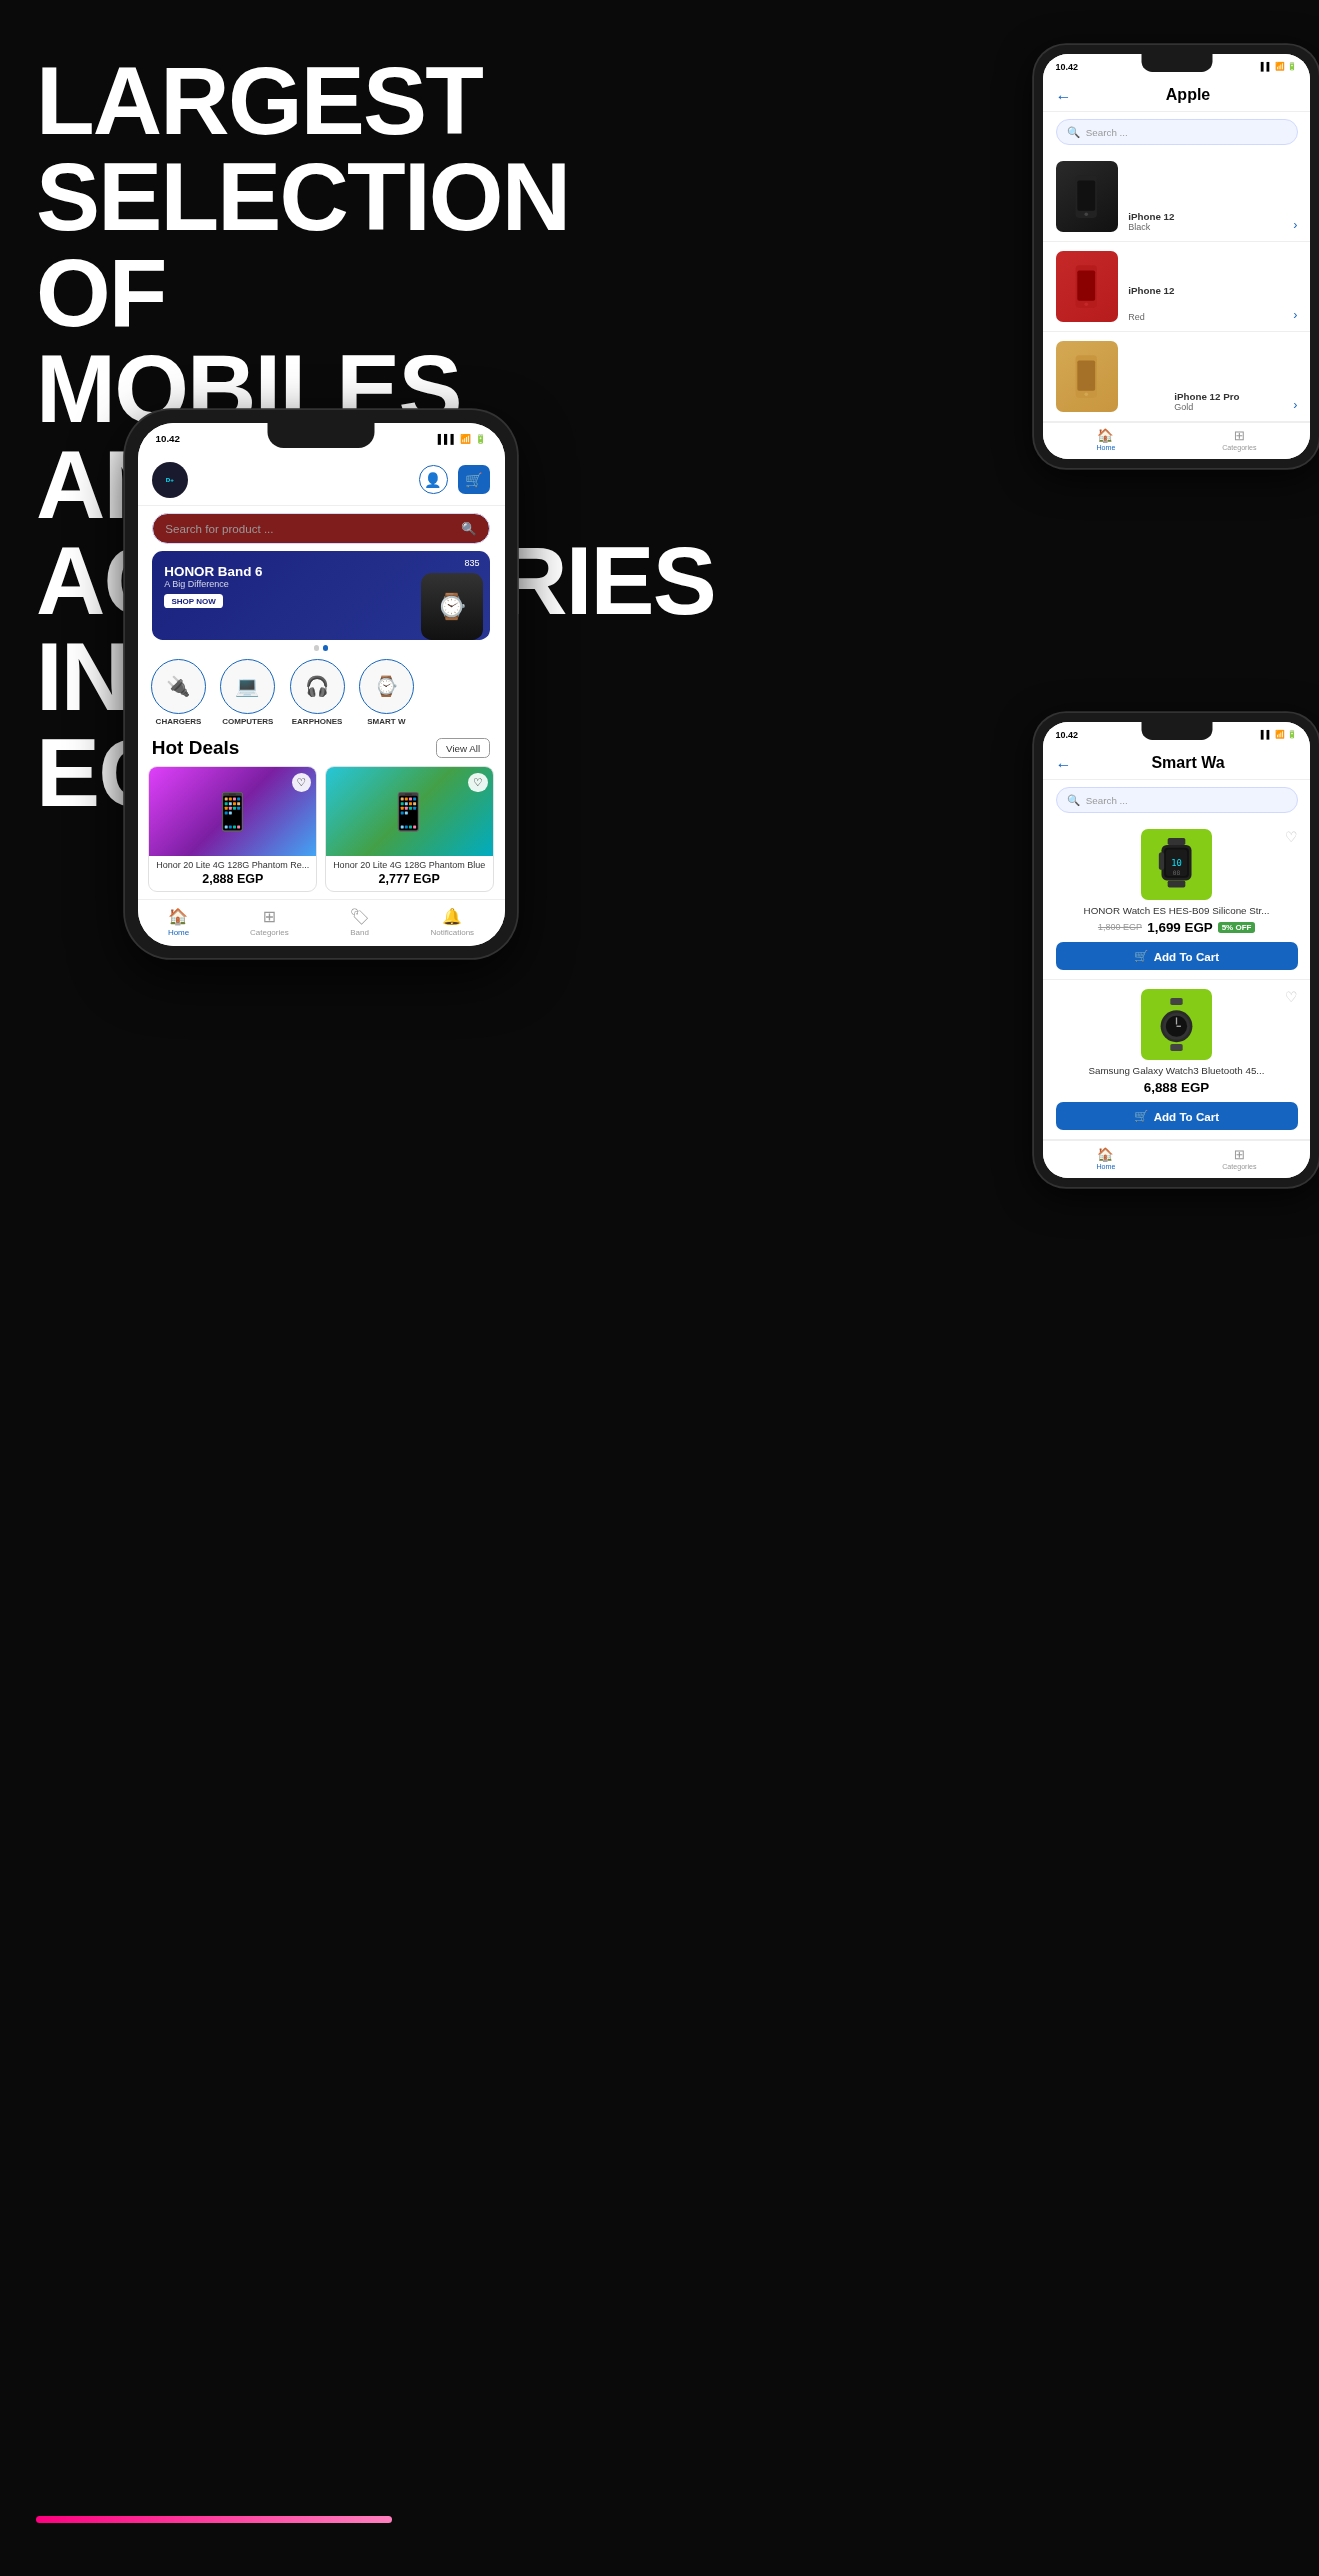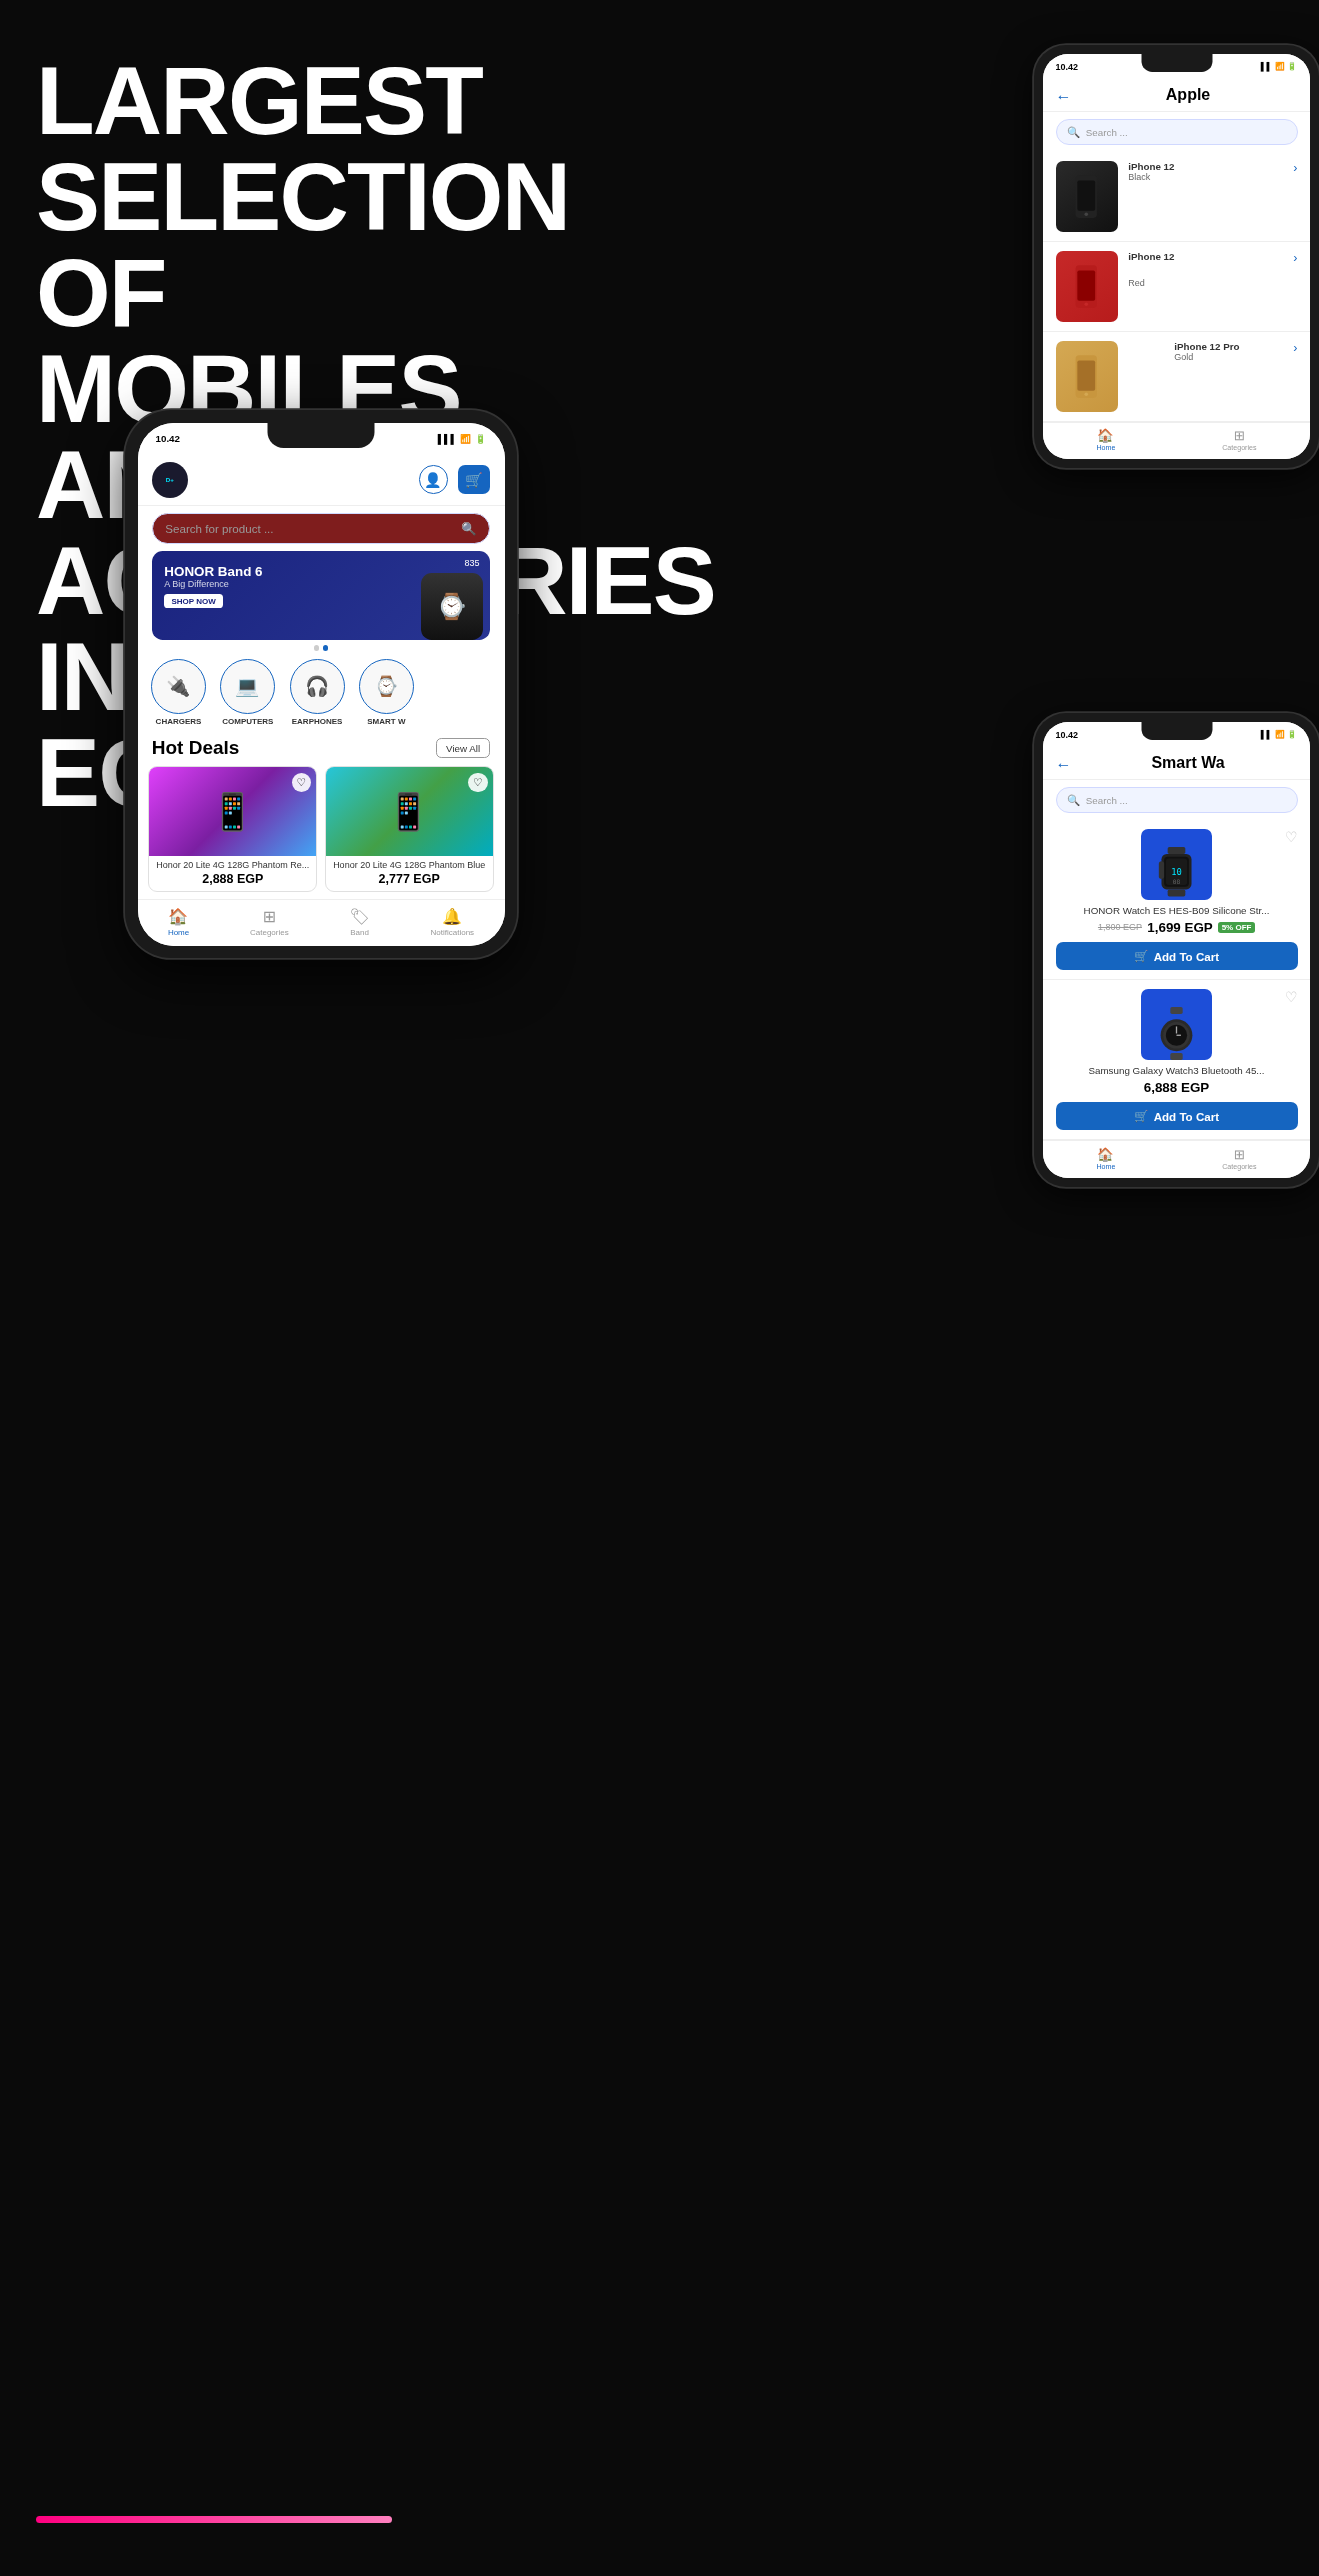--- a/index.html
+++ b/index.html
@@ -357,21 +357,21 @@
       border: 0.9px solid #d0d8ff;
       border-radius: 18px;
       display: flex;
       align-items: center;
       padding: 5.3px 10.7px;
       gap: 5.3px;
     }
     .mini-search span { color: #999; font-size: 9.8px; }
     .product-list-item {
       display: flex;
-      align-items: flex-start;
+      align-items: flex-end;
       border-bottom: 0.9px solid #eee;
       padding: 9px 12.5px;
     }
     .pli-img {
       width: 62px;
       height: 71px;
       border-radius: 7.1px;
       margin-right: 10.7px;
       display: flex;
       align-items: center;
@@ -411,24 +411,24 @@
       border-bottom: 0.9px solid #eee;
       padding: 9px 12.5px;
       position: relative;
     }
     .sw-product-img {
       width: 71px;
       height: 71px;
       border-radius: 7.1px;
       margin: 0 auto 5.3px;
       display: flex;
-      align-items: flex-end;
+      align-items: center;
       justify-content: center;
       font-size: 28.5px;
-      background: #1d4ed8;
+      background: #84cc16;
     }
     .sw-heart {
       position: absolute;
       top: 9px;
       right: 12.5px;
       font-size: 14.3px;
       color: #ccc;
     }
     .sw-product-name {
       font-size: 9.8px;

